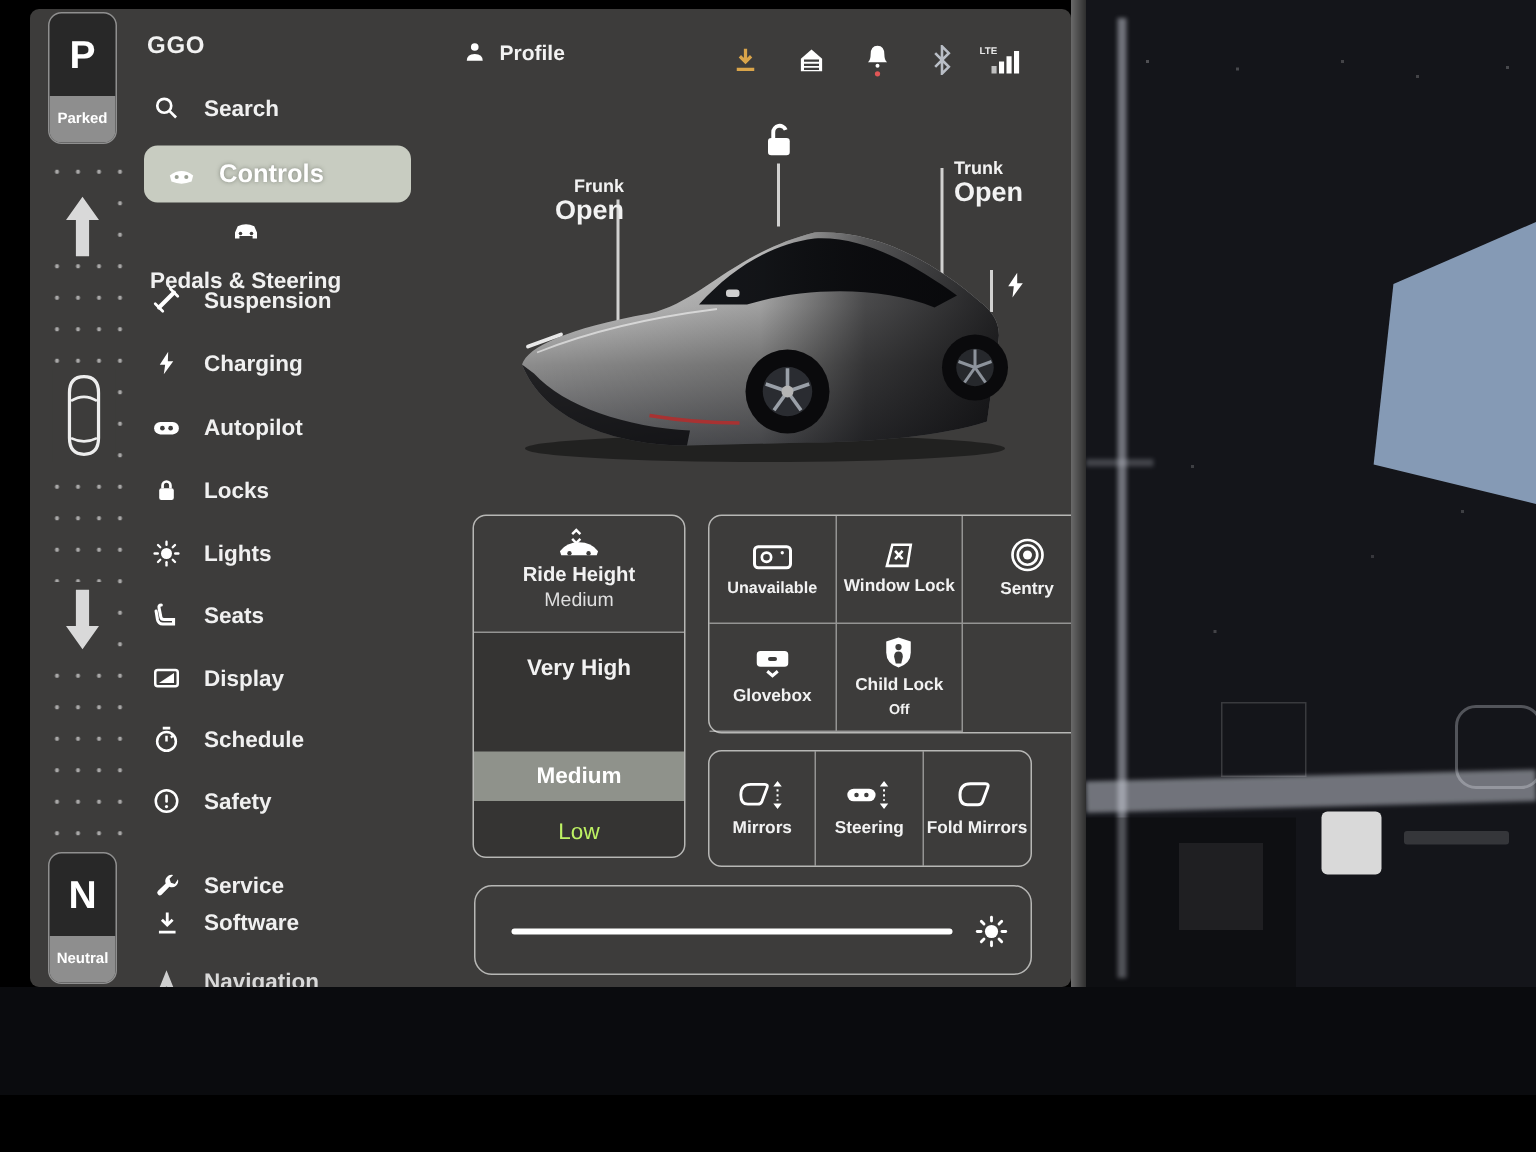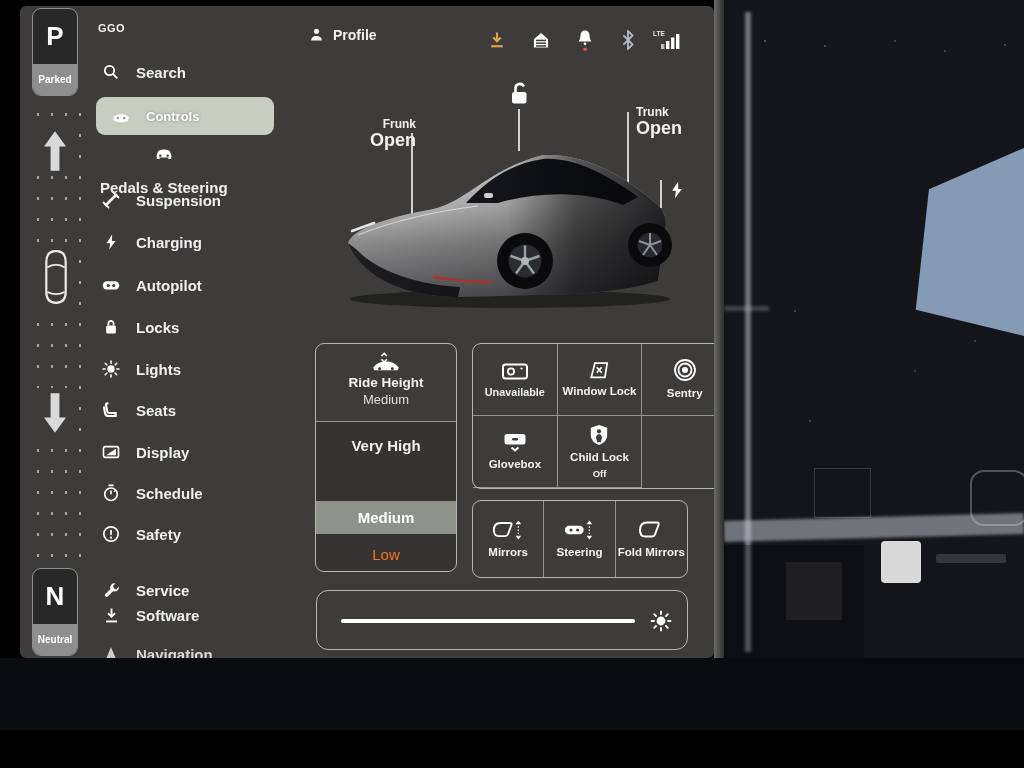--- a/index.html
+++ b/index.html
@@ -18,50 +18,50 @@
     background-size:14px 21px;background-position:5px 2px;}
   .gear-btn{position:absolute;left:12px;width:44px;height:86px;border:1px solid #8f8f8f;
     border-radius:9px;overflow:hidden;background:#282828;}
   .gear-letter{height:55px;display:flex;align-items:center;justify-content:center;
     font-size:26px;font-weight:bold;color:#fff;}
   .gear-label{height:31px;background:#8e8e8e;display:flex;align-items:center;justify-content:center;
     font-size:10px;font-weight:bold;color:#fff;}
   .lane-glyph{position:absolute;background:#3d3c3b;padding:3px 2px;}
 
   
-  #vehicle-name{left:78px;top:16px;font-size:11px;font-weight:bold;letter-spacing:.5px;text-align:center;}
+  #vehicle-name{left:78px;top:16px;font-size:16px;font-weight:bold;letter-spacing:.5px;text-align:center;}
   #profile{left:288px;top:20px;display:flex;align-items:center;gap:8px;font-size:14px;font-weight:bold;}
   .status-icon{position:absolute;top:22px;width:24px;height:24px;display:flex;align-items:center;justify-content:center;}
 
   
   .side-row{position:absolute;left:80px;height:30px;display:flex;align-items:center;gap:14px;}
   .side-row .lbl{font-size:15px;font-weight:bold;color:#f0f0f0;white-space:nowrap;}
   .side-icon{width:22px;height:22px;display:flex;align-items:center;justify-content:center;}
   #controls-pill{position:absolute;left:76px;top:91px;width:178px;height:38px;border-radius:9px;
     background:#c8ccc1;display:flex;align-items:center;gap:14px;padding-left:14px;box-sizing:border-box;}
-  #controls-pill .lbl{font-size:13px;font-weight:bold;color:#fff;text-shadow:0 0 3px rgba(120,125,115,.9);}
+  #controls-pill .lbl{font-size:17px;font-weight:bold;color:#fff;text-shadow:0 0 3px rgba(120,125,115,.9);}
 
   
   .conn-line{position:absolute;width:2px;background:rgba(235,235,235,.85);}
   .callout{position:absolute;line-height:1.05;}
   .callout .l1{font-size:12px;font-weight:bold;display:block;}
   .callout .l2{font-size:18px;font-weight:bold;display:block;}
 
   
   .card{position:absolute;border:1.5px solid #b7b7b5;border-radius:9px;box-sizing:border-box;}
   #ride-card{left:295px;top:337px;width:142px;height:229px;}
   #ride-head{position:absolute;top:8px;left:0;right:0;text-align:center;}
   #ride-title{font-size:13.5px;font-weight:bold;margin-top:3px;}
   #ride-sub{font-size:13px;color:#dfdfdf;margin-top:2px;}
   #ride-divider{position:absolute;top:77px;left:0;right:0;height:1px;background:rgba(255,255,255,.45);}
   #ride-opts{position:absolute;top:78px;left:0;right:0;bottom:0;background:rgba(0,0,0,.12);
     border-radius:0 0 8px 8px;}
   .ride-opt{position:absolute;left:0;right:0;text-align:center;font-size:15px;font-weight:bold;
     display:flex;align-items:center;justify-content:center;}
-  #opt-low{color:#f97316;font-weight:normal;}
+  #opt-low{color:#bef264;font-weight:normal;}
   #opt-med{background:#8f928b;color:#fff;}
 
   .qgrid{display:grid;}
   #gridA{left:452px;top:337px;width:256px;height:146px;grid-template-columns:1fr 1fr 1fr;grid-template-rows:1fr 1fr;}
   #gridB{left:452px;top:494px;width:216px;height:78px;grid-template-columns:1fr 1fr 1fr;}
   .qcell{display:flex;flex-direction:column;align-items:center;justify-content:center;gap:5px;
     border-right:1px solid rgba(255,255,255,.45);border-bottom:1px solid rgba(255,255,255,.45);
     text-align:center;padding:2px 1px;box-sizing:border-box;}
   .qcell:nth-child(3n){border-right:none;}
   .row2 .qcell, #gridB .qcell{border-bottom:none;}

